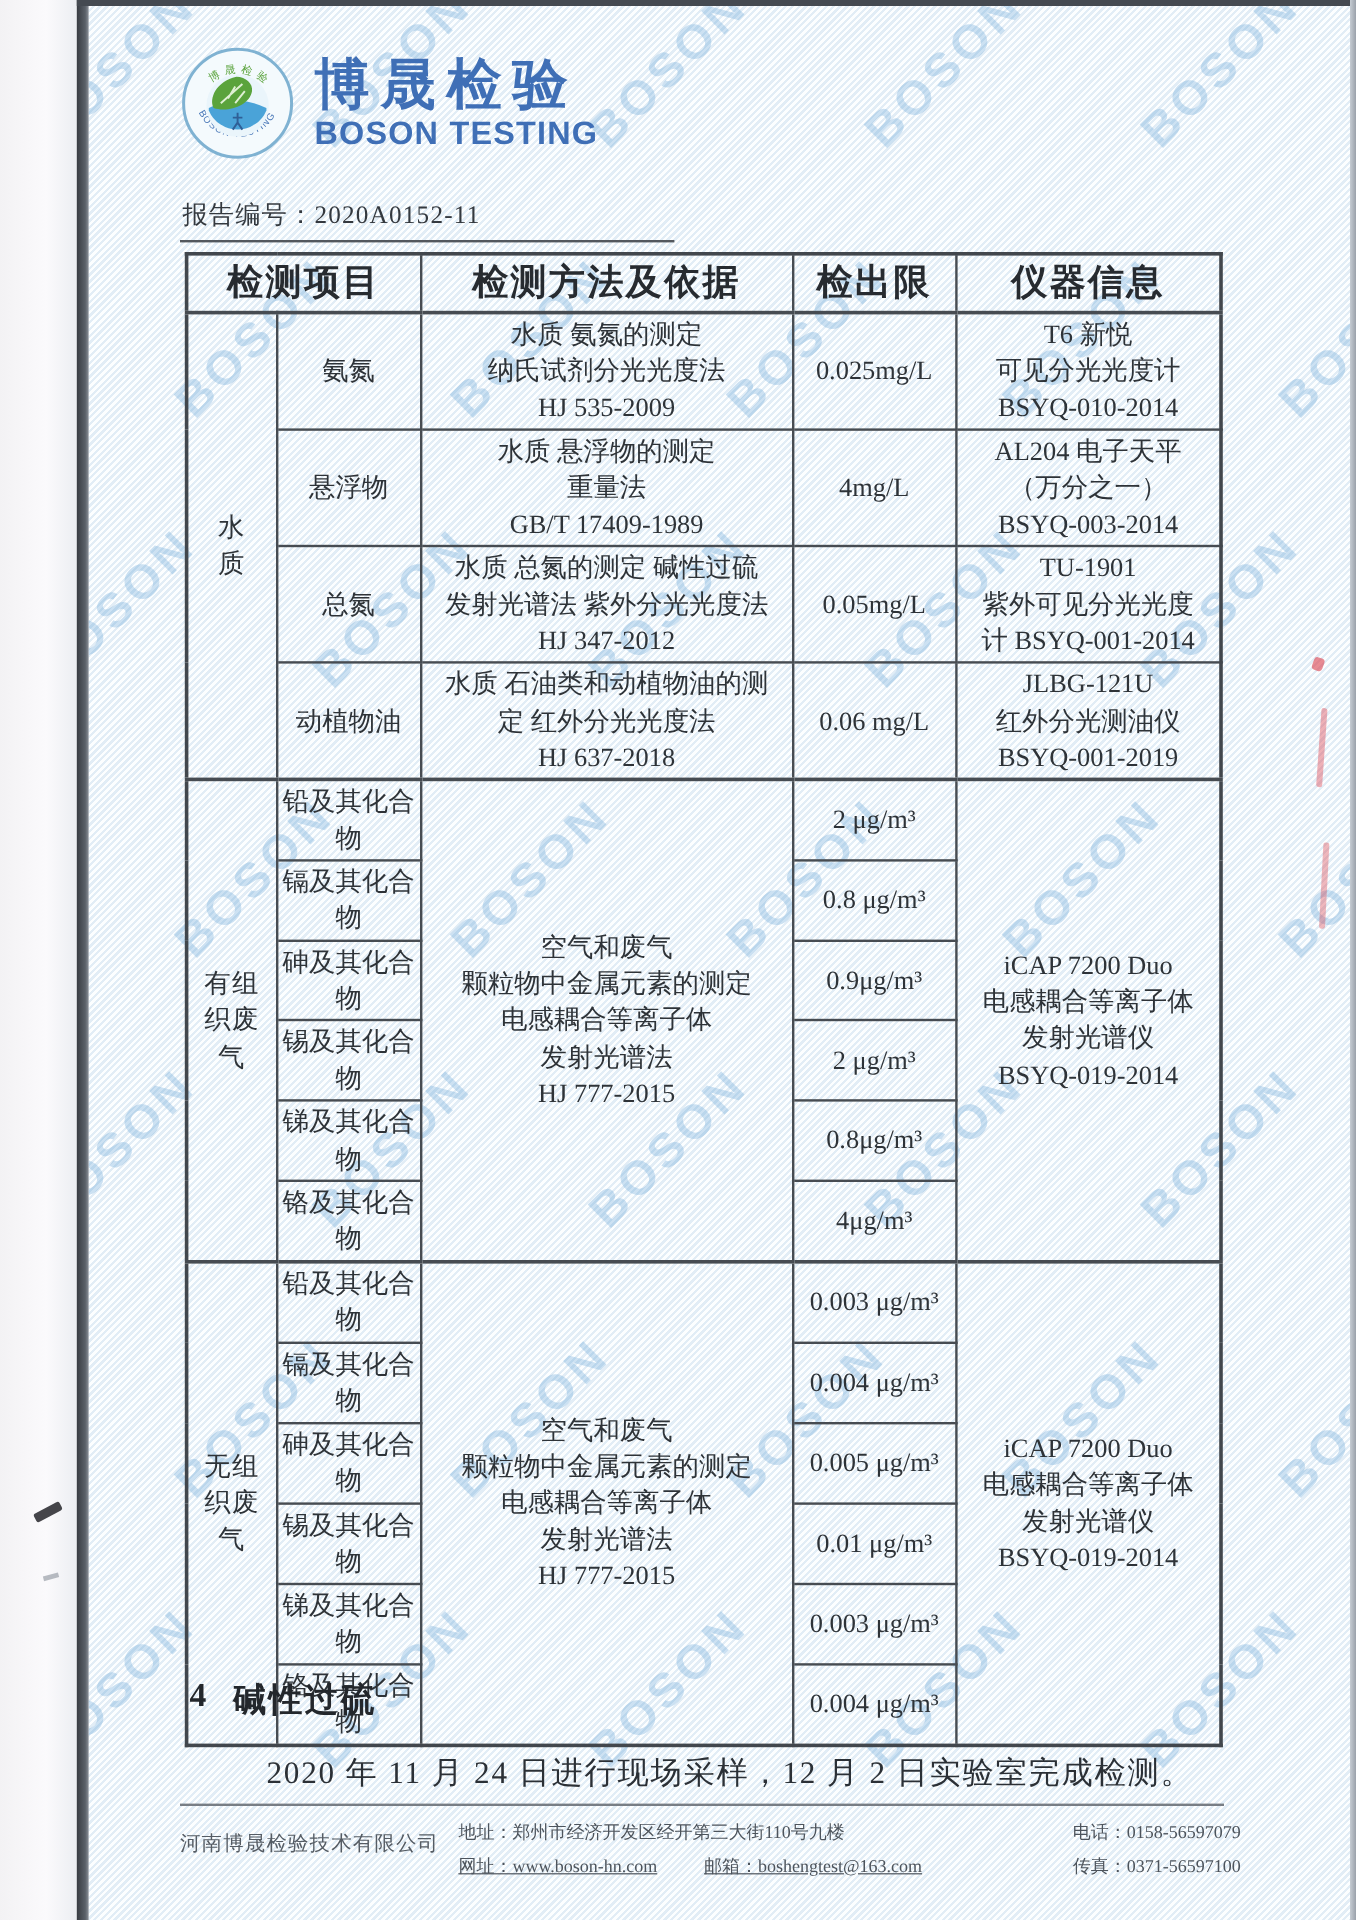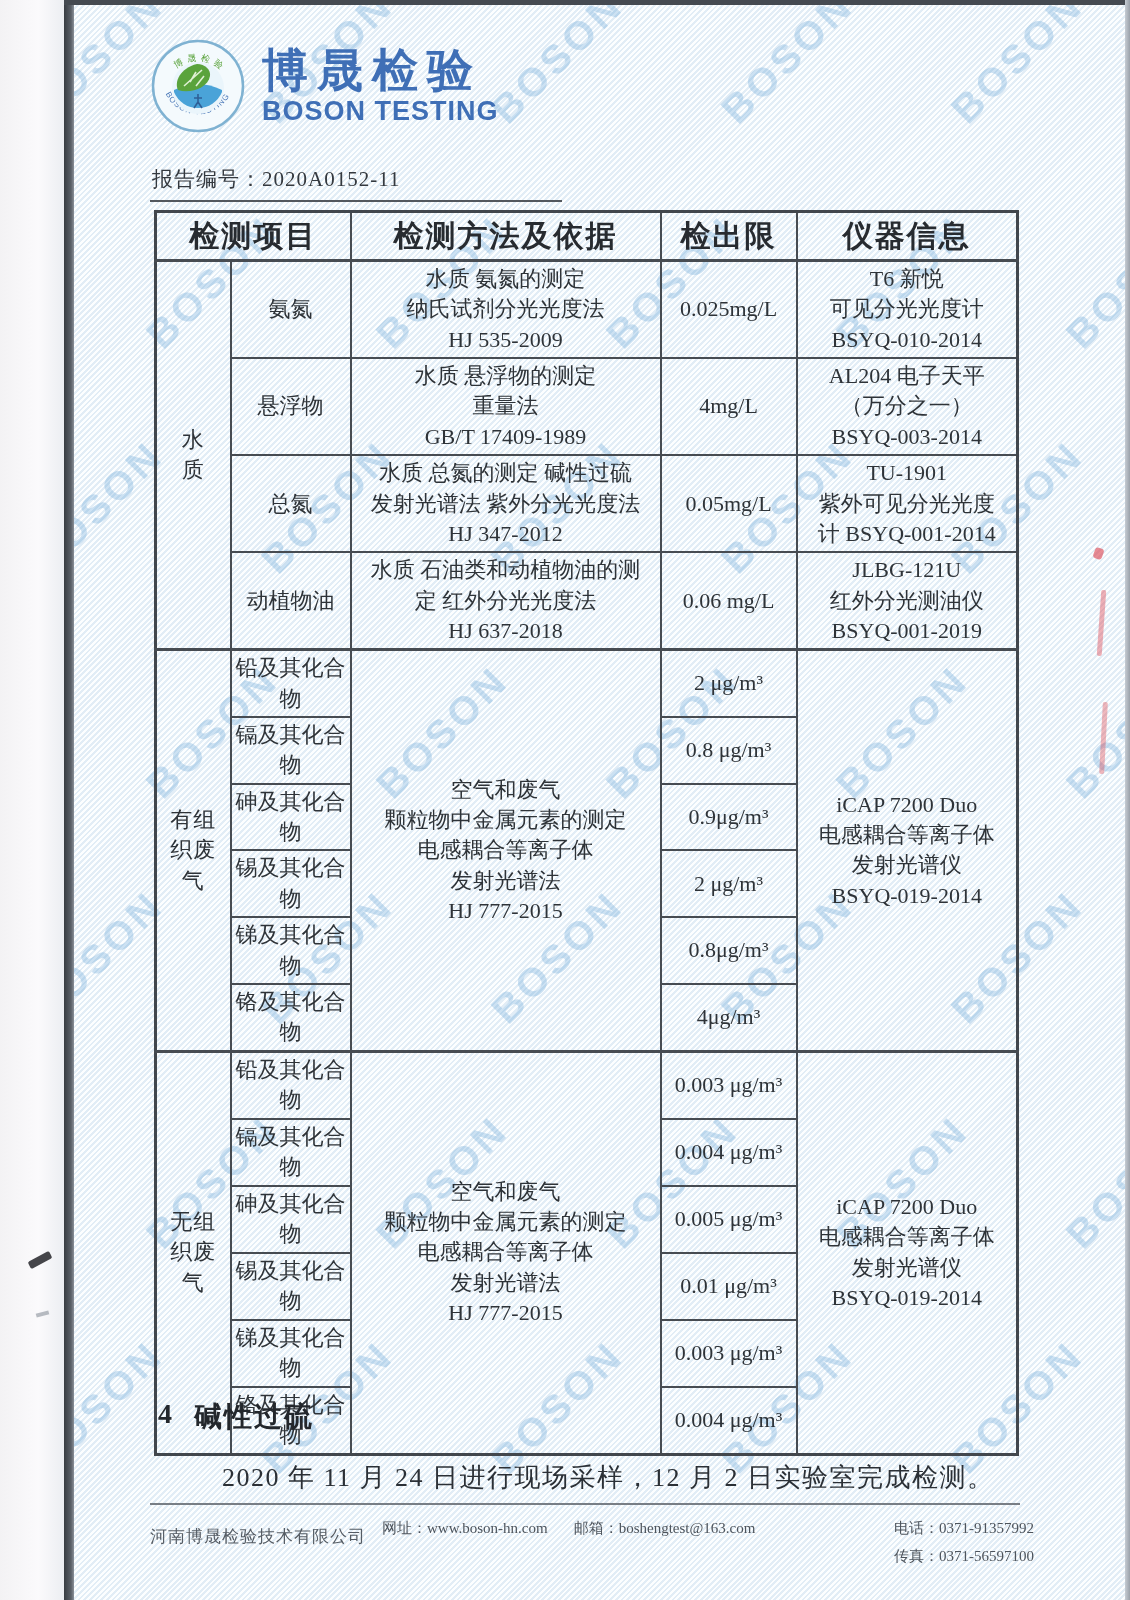--- a/index.html
+++ b/index.html
@@ -54,21 +54,21 @@
   
   .sec4-heading{position:absolute;left:84px;top:1393px;display:flex;gap:20px;
     font-weight:bold;font-size:28px;color:#23272c;letter-spacing:2px;}
   .sec4-body{position:absolute;left:148px;top:1455px;font-size:26px;letter-spacing:1.5px;color:#2b3036;}
   
   .footer-rule{position:absolute;left:76px;top:1498px;width:870px;height:2px;background:#787e85;}
   .footer{position:absolute;left:76px;top:1510px;width:884px;display:flex;align-items:flex-start;gap:16px;
     color:#4d545c;font-size:15px;line-height:1.85;}
   .footer .company{font-size:17px;letter-spacing:1px;padding-top:6px;white-space:nowrap;color:#555c64;}
   .footer .mid{flex:1;}
-  .footer .mid .l2{display:flex;gap:26px;}
+  .footer .mid .l2{display:flex;gap:39px;text-decoration:underline;}
   .footer .right{white-space:nowrap;}
   
   .mark-black{position:absolute;left:28px;top:1256px;width:24px;height:8px;background:#26262a;
     transform:rotate(-28deg);border-radius:2px;opacity:.85;}
   .mark-gray{position:absolute;left:36px;top:1312px;width:13px;height:4px;background:#9aa0a8;
     transform:rotate(-15deg);opacity:.7;}
   .red-dot{position:absolute;left:1094px;top:548px;width:9px;height:11px;background:rgba(219,68,80,.62);border-radius:3px;transform:rotate(20deg);}
   .red-1{position:absolute;left:1099px;top:590px;width:5px;height:66px;background:rgba(219,68,80,.42);transform:rotate(4deg);border-radius:2px;}
   .red-2{position:absolute;left:1101px;top:702px;width:5px;height:72px;background:rgba(219,68,80,.38);transform:rotate(3deg);border-radius:2px;}
 </style>
@@ -314,27 +314,28 @@
   <div class="sec4-heading">
     <span>4</span>
     <span>碱性过硫</span>
   </div>
   <div class="sec4-body">2020 年 11 月 24 日进行现场采样，12 月 2 日实验室完成检测。</div>
 
   <div class="footer-rule"></div>
   <div class="footer">
     <div class="company">河南博晟检验技术有限公司</div>
     <div class="mid">
+      <div>地址：郑州市经济开发区经开第三大街110号九楼</div>
       <div class="l2">
         <span>网址：www.boson-hn.com</span>
         <span>邮箱：boshengtest@163.com</span>
       </div>
     </div>
     <div class="right">
-      <div>电话：0371-91357992</div>
+      <div>电话：0158-56597079</div>
       <div>传真：0371-56597100</div>
     </div>
   </div>
 </div>
 
 <div class="mark-black"></div>
 <div class="mark-gray"></div>
 <div class="red-dot"></div>
 <div class="red-1"></div>
 <div class="red-2"></div>

